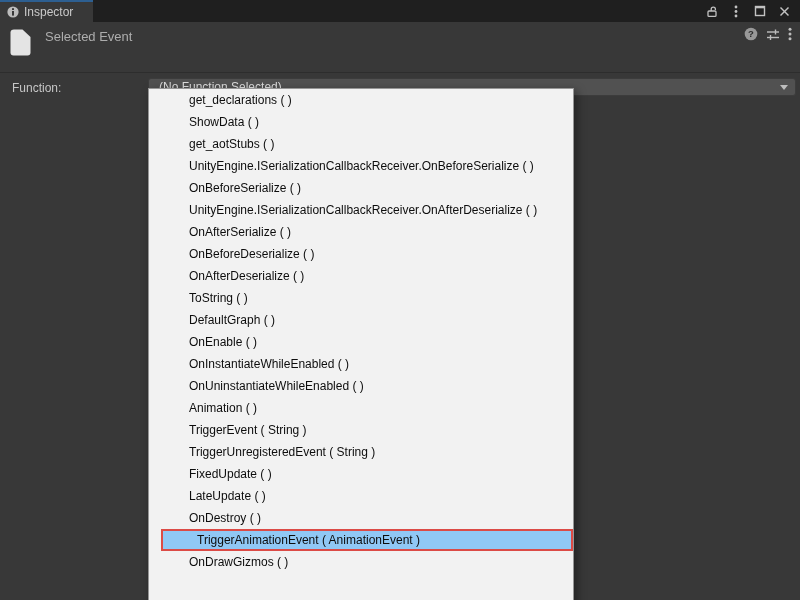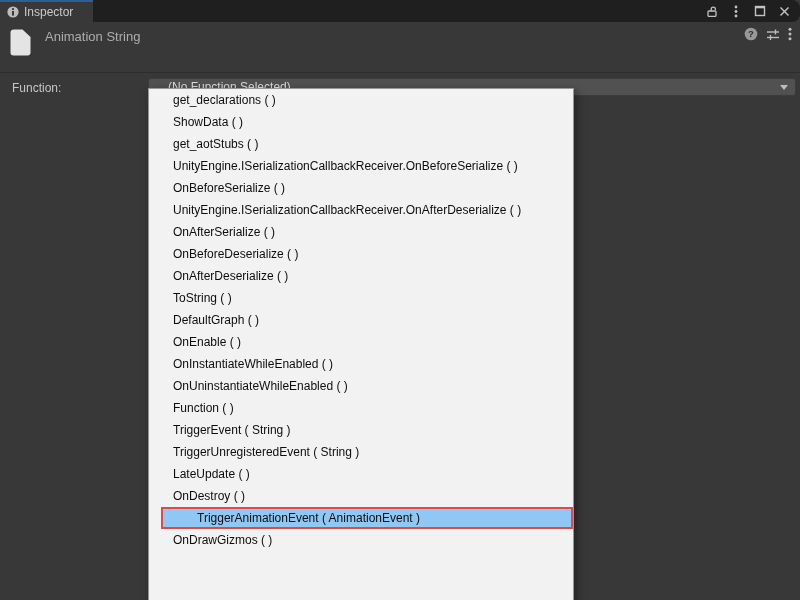--- a/index.html
+++ b/index.html
@@ -10,46 +10,46 @@
     --popup-bg:#f2f2f2;
     --highlight-blue:#90c8f5;
     --highlight-red:#dc4b46;
   }
   *{margin:0;padding:0;box-sizing:border-box;}
   html,body{width:800px;height:600px;overflow:hidden;}
   body{font-family:"Liberation Sans","DejaVu Sans",sans-serif;background:#000;}
   .window{position:relative;width:800px;height:600px;background:var(--body-bg);overflow:hidden;}
 
   
-  .topbar{position:absolute;left:0;top:0;width:800px;height:22px;background:var(--topbar-bg);display:flex;align-items:stretch;border-radius:8px;}
+  .topbar{position:absolute;left:0;top:0;width:800px;height:22px;background:var(--topbar-bg);display:flex;align-items:stretch;}
   .tab{width:93px;height:22px;background:var(--body-bg);border-top:2px solid var(--tab-accent);
        display:flex;align-items:center;gap:5px;padding-left:7px;}
   .tab-label{font-size:12px;color:#cacaca;}
   .topbar-icons{margin-left:auto;display:flex;align-items:center;gap:10px;padding-right:9px;color:#c2c2c2;}
   .tb-icon{display:flex;align-items:center;justify-content:center;width:14px;height:14px;cursor:default;}
 
   
   .page-icon{position:absolute;left:10px;top:29px;}
   .header-title{position:absolute;left:45px;top:29px;font-size:13px;color:#adadad;}
   .header-icons{position:absolute;right:8px;top:27px;display:flex;align-items:center;gap:8px;color:#bdbdbd;}
 
   .divider{position:absolute;left:0;top:72px;width:800px;height:1px;background:#2d2d2d;}
 
   
   .function-label{position:absolute;left:12px;top:81px;font-size:12px;color:#c6c6c6;text-align:center;}
   .select{position:absolute;left:148px;right:4px;top:78px;height:18px;background:var(--select-bg);
           border:1px solid #3c3c3c;border-radius:3px;z-index:1;}
-  .select-value{font-size:12px;color:#dcdcdc;line-height:16px;padding-left:19px;white-space:nowrap;overflow:hidden;}
+  .select-value{font-size:12px;color:#dcdcdc;line-height:16px;padding-left:10px;white-space:nowrap;overflow:hidden;}
   .select-arrow{position:absolute;right:7px;top:6px;width:0;height:0;
                 border-left:4px solid transparent;border-right:4px solid transparent;border-top:5px solid #bdbdbd;}
 
   
   .popup{position:absolute;left:148px;top:88px;width:426px;height:521px;background:var(--popup-bg);
          border:1px solid #969696;box-shadow:3px 3px 9px rgba(0,0,0,.4);z-index:2;overflow:hidden;}
-  .dd-item{height:22px;line-height:22px;padding-left:24px;font-size:12px;color:#0d0d0d;white-space:nowrap;overflow:hidden;cursor:default;}
+  .dd-item{height:22px;line-height:22px;padding-left:40px;font-size:12px;color:#0d0d0d;white-space:nowrap;overflow:hidden;cursor:default;}
   .dd-item.highlighted{background:var(--highlight-blue);border:2px solid var(--highlight-red);
                        line-height:18px;padding-left:34px;margin-left:12px;}
 
   svg{display:block;}
 </style>
 </head>
 <body>
 
 <div class="window">
 
@@ -91,21 +91,21 @@
         </svg>
       </span>
     </div>
   </div>
 
   <span class="page-icon">
     <svg width="21" height="27" viewBox="0 0 21 27">
       <path d="M4 0.5 h8.5 L20.5 8 v15.5 q0 3 -3 3 h-14 q-3 0 -3 -3 v-20 q0 -3 3.5 -3 z" fill="#e4e4e4"></path>
     </svg>
   </span>
-  <div class="header-title">Animation String</div>
+  <div class="header-title">Selected Event</div>
   <div class="header-icons">
     <span>
       <svg width="14" height="14" viewBox="0 0 14 14">
         <circle cx="7" cy="7" r="6.3" fill="#989898"></circle>
         <text x="7" y="10.4" text-anchor="middle" font-size="9.5" font-weight="bold" fill="#2b2b2b" font-family="Liberation Sans, sans-serif">?</text>
       </svg>
     </span>
     <span>
       <svg width="14" height="13" viewBox="0 0 14 13" stroke="#bdbdbd" stroke-width="1.4" fill="none">
         <line x1="1" y1="4" x2="13" y2="4"></line>
@@ -139,22 +139,23 @@
       <div class="dd-item">OnBeforeSerialize ( )</div>
       <div class="dd-item">UnityEngine.ISerializationCallbackReceiver.OnAfterDeserialize ( )</div>
       <div class="dd-item">OnAfterSerialize ( )</div>
       <div class="dd-item">OnBeforeDeserialize ( )</div>
       <div class="dd-item">OnAfterDeserialize ( )</div>
       <div class="dd-item">ToString ( )</div>
       <div class="dd-item">DefaultGraph ( )</div>
       <div class="dd-item">OnEnable ( )</div>
       <div class="dd-item">OnInstantiateWhileEnabled ( )</div>
       <div class="dd-item">OnUninstantiateWhileEnabled ( )</div>
-      <div class="dd-item">Function ( )</div>
+      <div class="dd-item">Animation ( )</div>
       <div class="dd-item">TriggerEvent ( String )</div>
       <div class="dd-item">TriggerUnregisteredEvent ( String )</div>
+      <div class="dd-item">FixedUpdate ( )</div>
       <div class="dd-item">LateUpdate ( )</div>
       <div class="dd-item">OnDestroy ( )</div>
       <div class="dd-item highlighted">TriggerAnimationEvent ( AnimationEvent )</div>
       <div class="dd-item">OnDrawGizmos ( )</div>
     </div>
 
 </div>
 
 </body></html>

